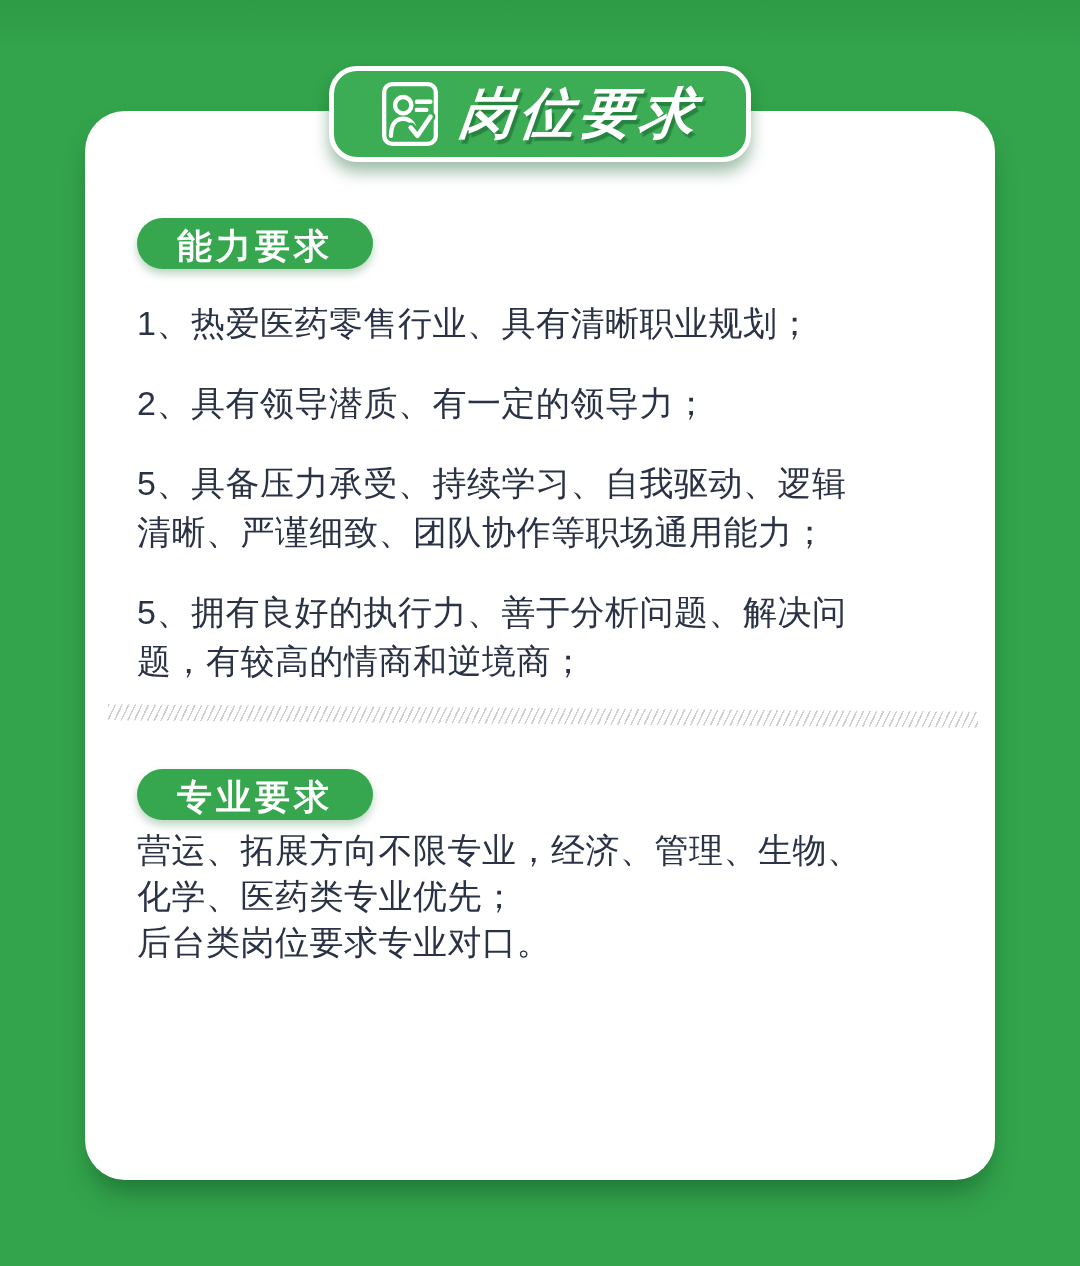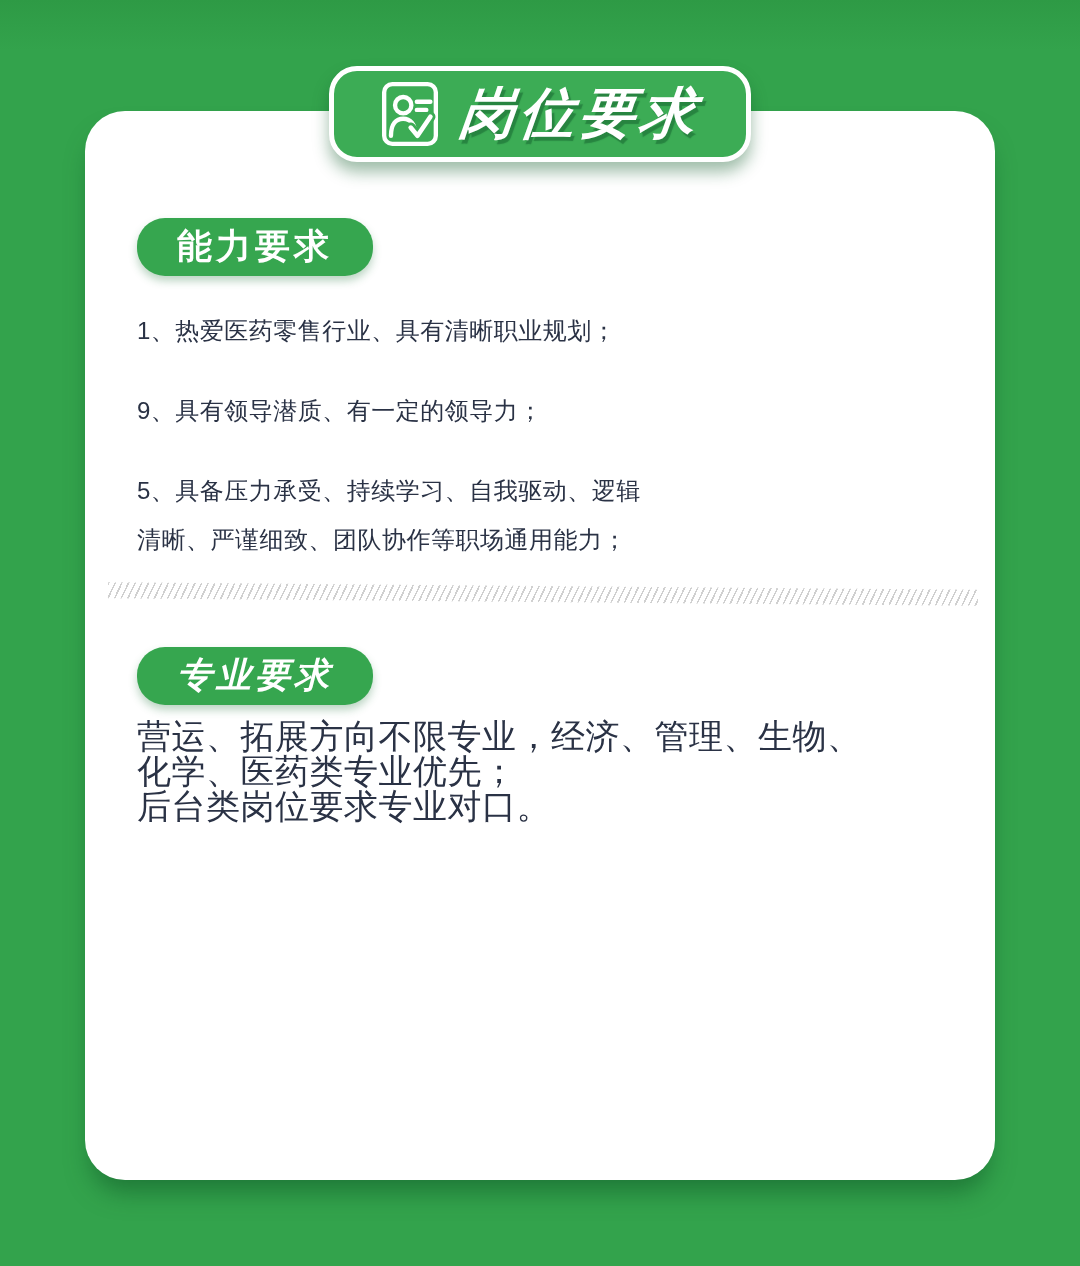--- a/index.html
+++ b/index.html
@@ -61,37 +61,37 @@
     height: 1069px;
     background: #FFFFFF;
     border-radius: 40px;
     box-shadow: 0 18px 24px -6px rgba(12, 80, 35, 0.50);
     padding: 0 52px;
     box-sizing: border-box;
     z-index: 1;
   }
   .section-pill {
     display: inline-block;
-    height: 58px;
+    height: 51px;
     line-height: 56px;
     padding: 0 40px;
     border-radius: 28px;
     background: #36A64F;
     color: #FFFFFF;
     font-size: 35px;
     font-weight: 700;
     letter-spacing: 4px;
     box-shadow: 0 5px 9px rgba(30, 115, 55, 0.30);
     text-align: right;
   }
   .pill-ability { margin-top: 107px; }
-  .pill-major   { margin-top: 45px; font-style: italic; }
+  .pill-major   { margin-top: 45px; }
   .ability-list { margin-top: 30px; }
   .req-item {
-    font-size: 24px;
+    font-size: 34px;
     line-height: 49px;
     color: #2A3245;
     white-space: pre-line;
     margin-bottom: 31px;
     letter-spacing: 0.5px;
   }
   .req-item:last-child { margin-bottom: 0; }
   .hatch-divider {
     width: 870px;
     height: 16px;
@@ -100,23 +100,23 @@
     transform: rotate(0.5deg);
     background: repeating-linear-gradient(
       115deg,
       rgba(120, 120, 120, 0.35) 0px,
       rgba(120, 120, 120, 0.35) 1.5px,
       transparent 1.5px,
       transparent 6px
     );
   }
   .major-text {
-    margin-top: 14px;
+    margin-top: 7px;
     font-size: 34px;
-    line-height: 35px;
+    line-height: 46px;
     color: #2A3245;
     white-space: pre-line;
     letter-spacing: 0.5px;
   }
 </style>
 </head>
 <body>
 
 <div class="poster">
 
@@ -132,23 +132,25 @@
     </svg>
     <span class="title-text">岗位要求</span>
   </div>
 
   <div class="card">
 
     <div class="section-pill pill-ability">能力要求</div>
 
     <div class="ability-list">
       <div class="req-item">1、热爱医药零售行业、具有清晰职业规划；</div>
-      <div class="req-item">9、具有领导潜质、有一定的领导力；</div>
+      <div class="req-item">2、具有领导潜质、有一定的领导力；</div>
       <div class="req-item">5、具备压力承受、持续学习、自我驱动、逻辑
 清晰、严谨细致、团队协作等职场通用能力；</div>
+      <div class="req-item">5、拥有良好的执行力、善于分析问题、解决问
+题，有较高的情商和逆境商；</div>
     </div>
 
     <div class="hatch-divider"></div>
 
     <div class="section-pill pill-major">专业要求</div>
 
     <div class="major-text">营运、拓展方向不限专业，经济、管理、生物、
 化学、医药类专业优先；
 后台类岗位要求专业对口。</div>
 

